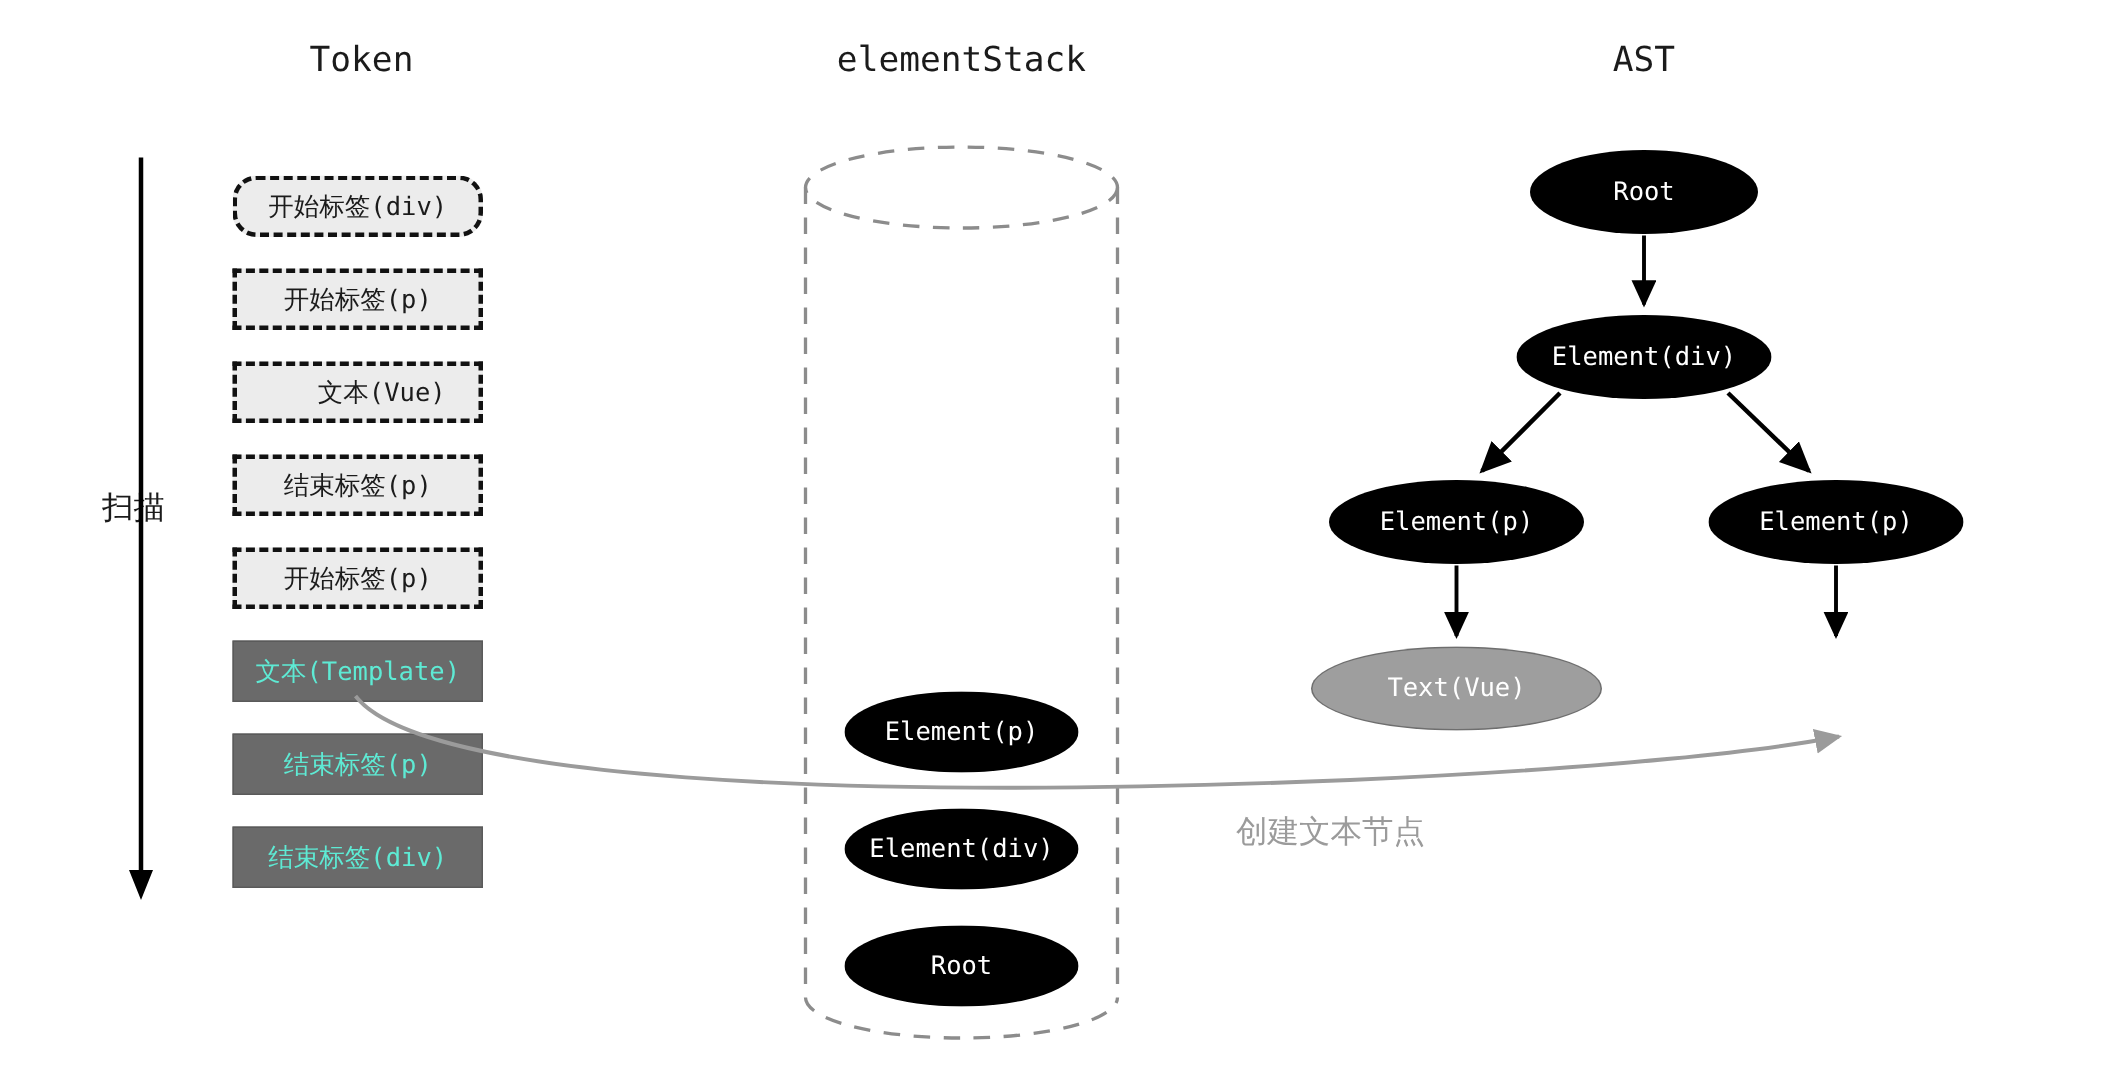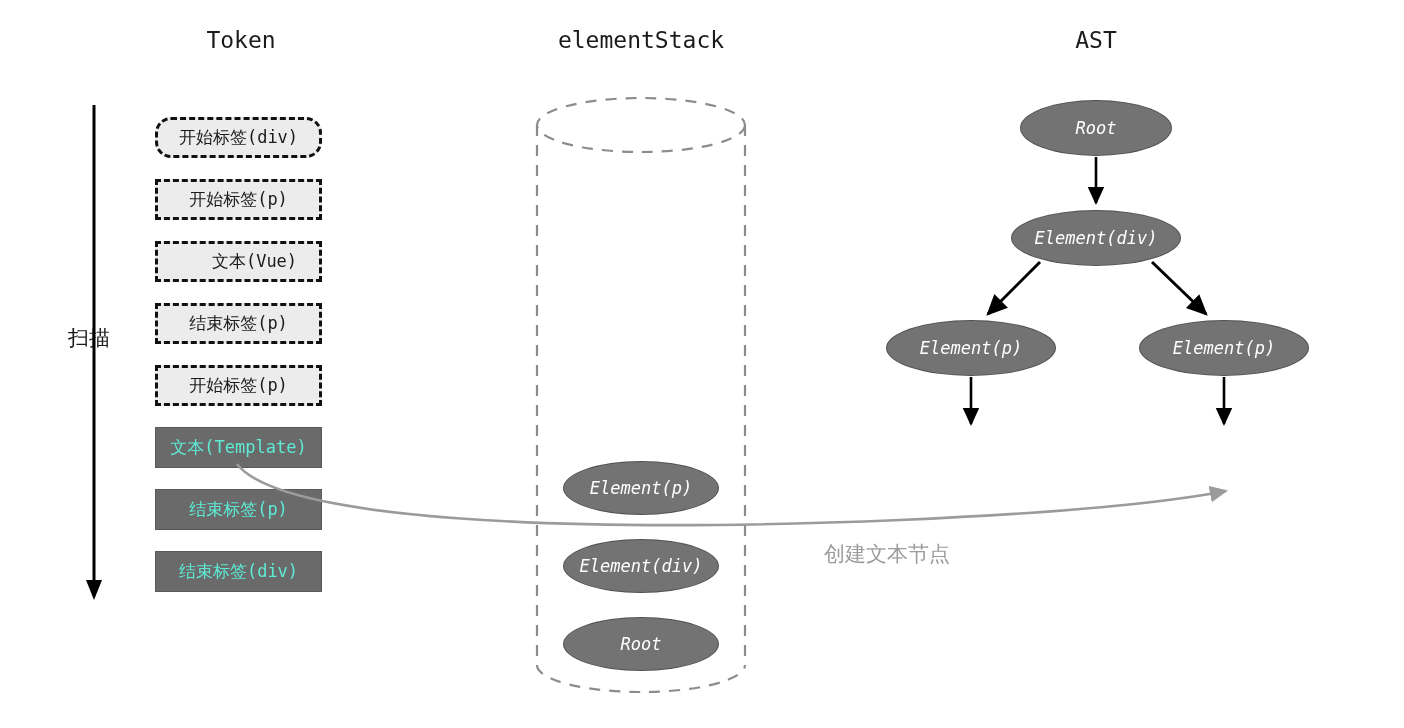--- a/index.html
+++ b/index.html
@@ -70,22 +70,21 @@
     align-items: center;
     justify-content: center;
     border-radius: 50%;
     font-size: 17px;
     white-space: nowrap;
     color: #ffffff;
     font-family: "DejaVu Sans Mono", "Liberation Mono", monospace;
     border: 1px solid rgba(0,0,0,0.30);
   }
   .node-ellipse.elem {
-    background: #737373;
-    font-style: italic;
+    background: #000000;
   }
   .node-ellipse.text {
     background: #9e9e9e;
   }
   .curve-label {
     position: absolute;
     font-size: 21px;
     color: #9b9b9b;
     white-space: nowrap;
     font-family: "DejaVu Sans", "Liberation Sans", sans-serif;
@@ -142,20 +141,23 @@
   </div>
   <div class="node-ellipse elem" style="left:1011px; top:210px; width:170px; height:56px;">
     <span>Element(div)</span>
   </div>
   <div class="node-ellipse elem" style="left:886px; top:320px; width:170px; height:56px;">
     <span>Element(p)</span>
   </div>
   <div class="node-ellipse elem" style="left:1139px; top:320px; width:170px; height:56px;">
     <span>Element(p)</span>
   </div>
+  <div class="node-ellipse text" style="left:874px; top:431px; width:194px; height:56px;">
+    <span>Text(Vue)</span>
+  </div>
 
   <div class="curve-label" style="left:824px; top:540px;">创建文本节点</div>
 
   <svg class="layer" viewBox="0 0 1404 728" xmlns="http://www.w3.org/2000/svg">
     <defs>
       <marker id="ah-black" markerWidth="9" markerHeight="9" refX="6.2" refY="3.2" orient="auto" markerUnits="strokeWidth">
         <path d="M0,0 L7,3.2 L0,6.4 z" fill="#000000"></path>
       </marker>
       <marker id="ah-gray" markerWidth="9" markerHeight="9" refX="6.2" refY="3.2" orient="auto" markerUnits="strokeWidth">
         <path d="M0,0 L7,3.2 L0,6.4 z" fill="#9b9b9b"></path>

